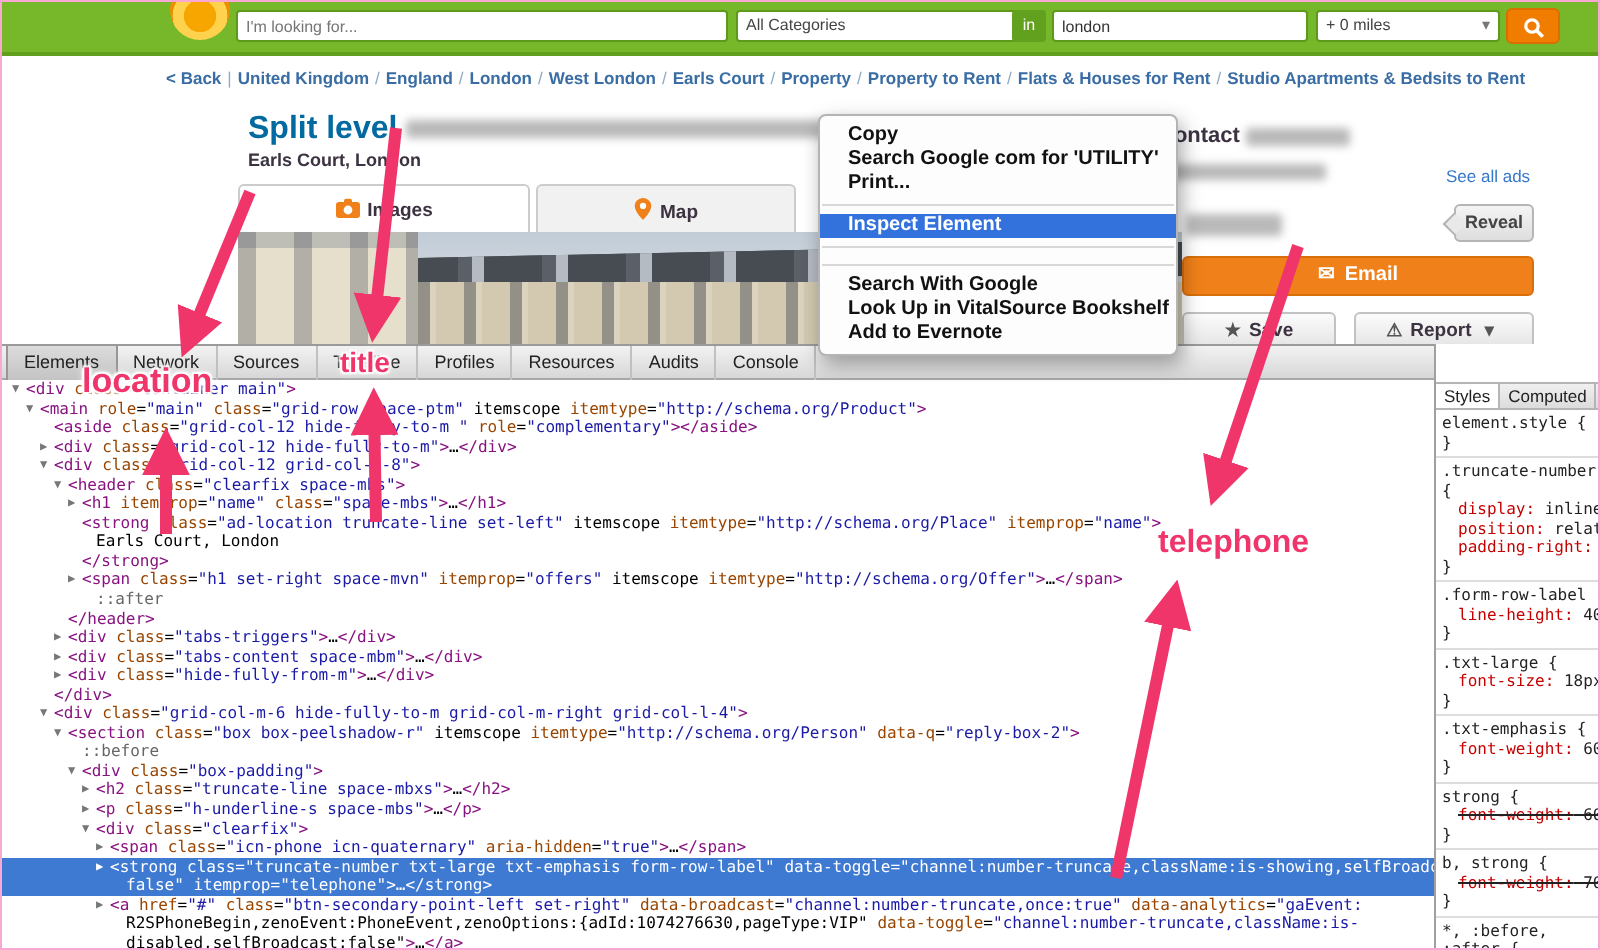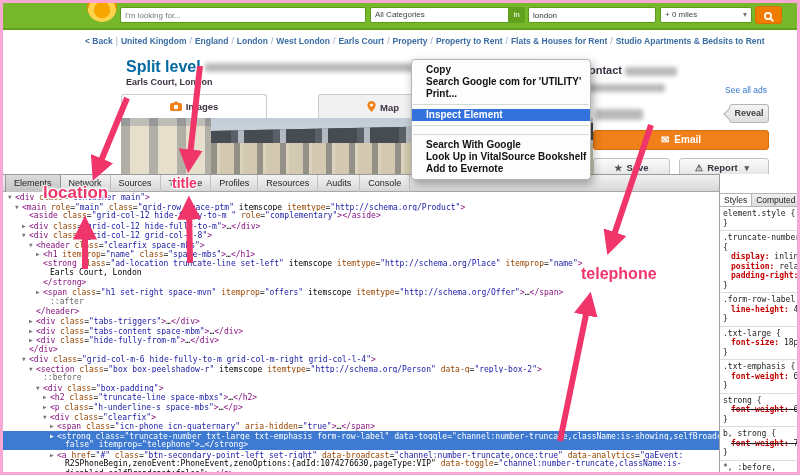--- a/index.html
+++ b/index.html
@@ -1,17 +1,17 @@
 <!DOCTYPE html>
 <html><head>
 <meta charset="utf-8">
 <style>
   html,body{margin:0;padding:0;background:#fff;}
   *{box-sizing:border-box;}
-  .stage{position:relative;width:800px;height:475px;background:#fff;border:3px solid #f9a8d4;
+  .stage{position:relative;width:800px;height:475px;background:#fff;border:1px solid #f9a8d4;
          overflow:hidden;font-family:"Liberation Sans",sans-serif;}
 
   
   .topbar{position:absolute;left:0;top:0;width:100%;height:27px;background:#76b82a;border-bottom:2px solid #639f1e;}
   .logo{position:absolute;left:84px;top:-11px;width:30px;height:30px;border-radius:50%;
         background:radial-gradient(circle at 50% 60%, #f7a600 0 34%, #ffd24d 35% 58%, #e89000 59% 100%);}
   .tb-input{position:absolute;height:16px;top:4px;border:1px solid #5d9a1c;border-radius:2px;background:#fff;
             font-size:8px;color:#333;padding:0 4px;font-family:"Liberation Sans",sans-serif;}
   .tb-select{position:absolute;height:16px;top:4px;background:#fff;border:1px solid #5d9a1c;border-radius:2px;
              font-size:8px;color:#444;padding:2px 4px 0 4px;}
@@ -80,21 +80,21 @@
   .cl.hl, .cl.hl i, .cl.hl .exp{color:#fff !important;}
 
   .sp{position:absolute;left:716px;top:171px;width:83px;height:303px;background:#fff;border-left:1px solid #a0a0a0;overflow:hidden;}
   .sp-tabs{margin-top:19px;background:linear-gradient(#f0f0f0,#dcdcdc);border-top:1px solid #b5b5b5;border-bottom:1px solid #b5b5b5;
            font-size:8.5px;color:#222;white-space:nowrap;}
   .sp-tab{display:inline-block;padding:1px 4px;border-right:1px solid #b5b5b5;}
   .sp-tab.sel{background:#fff;}
   .rule{border-bottom:1px solid #ddd;padding:2px 2px 2px 3px;font-family:"DejaVu Sans Mono",monospace;font-size:8px;
         line-height:9.5px;color:#222;white-space:nowrap;overflow:hidden;}
   .rule .prop{padding-left:8px;}
-  .rule .pn{color:#c40000;font-style:normal;font-weight:bold;}
+  .rule .pn{color:#c40000;font-style:normal;}
   .rule .over{text-decoration:line-through;}
 
   
   .cmenu{position:absolute;left:408px;top:56px;width:180px;background:#fdfdfd;border:1px solid #b4b4b4;border-radius:4px;
          box-shadow:2px 4px 10px rgba(0,0,0,.35);padding:4px 0;z-index:30;font-size:10px;font-weight:bold;color:#111;}
   .mi{height:12px;line-height:12px;padding-left:14px;position:relative;white-space:nowrap;}
   .mi.hl{background:#3371dd;color:#fff;}
   .mi .sub{position:absolute;right:8px;top:0;font-size:7px;color:#333;}
   .msep{height:9px;position:relative;}
   .msep:after{content:"";position:absolute;left:1px;right:1px;top:4px;border-top:1px solid #d8d8d8;}
@@ -142,21 +142,21 @@
   <div class="pg-loc">Earls Court, London</div>
 
   <div class="tabbar">
     <div class="tab active" style="left:0;width:146px;">
       <svg width="12" height="10" viewBox="0 0 12 10">
           <rect x="0" y="2" width="12" height="8" rx="1.5" fill="#f08019"></rect>
           <rect x="4" y="0.4" width="4" height="2.6" rx="1" fill="#f08019"></rect>
           <circle cx="6" cy="6" r="2.2" fill="#fff"></circle>
         </svg><span>Images</span>
     </div>
-    <div class="tab inactive" style="left:149px;width:130px;margin-left:48px;">
+    <div class="tab inactive" style="left:149px;width:130px;">
       <svg width="9" height="11" viewBox="0 0 9 12">
           <path d="M4.5 0C2 0 0 2 0 4.4 0 7.7 4.5 12 4.5 12S9 7.7 9 4.4C9 2 7 0 4.5 0z" fill="#f08019"></path>
           <circle cx="4.5" cy="4.3" r="1.7" fill="#fff"></circle>
         </svg><span>Map</span>
     </div>
   </div>
 
   <div class="photo">
     <div class="roof"></div>
     <div class="facade"></div>

